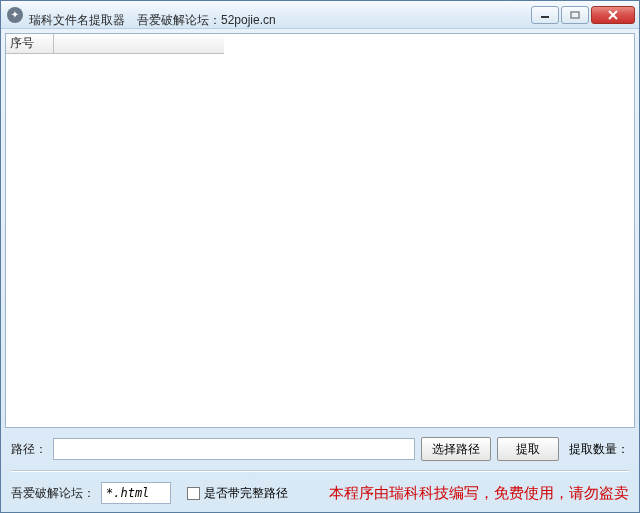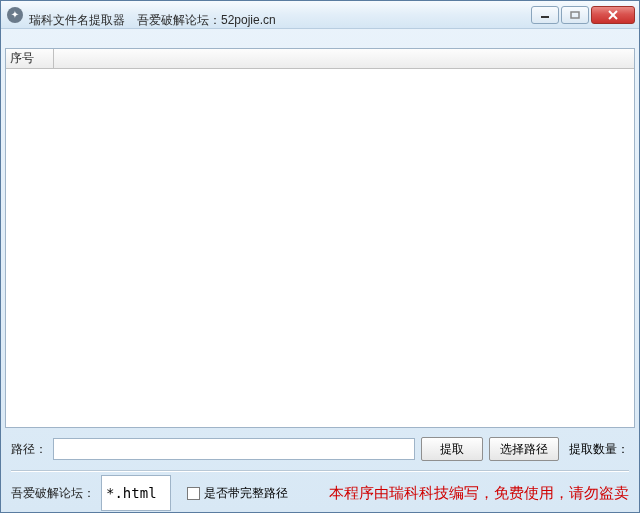--- a/index.html
+++ b/index.html
@@ -73,23 +73,22 @@
     display: flex;
     flex-direction: column;
     gap: 6px;
   }
   
   .listview {
     flex: 1;
     background: #fff;
     border: 1px solid #9fb4c8;
     display: flex;
-    flex-direction: column;
+    flex-direction: row;
     overflow: hidden;
-    margin-top: 15px;
   }
   .lv-header {
     display: flex;
     height: 20px;
     background: linear-gradient(to bottom, #fdfdfd, #ececec);
     border-bottom: 1px solid #c0c0c0;
     font-size: 12px;
     color: #222;
   }
   .lv-col {
@@ -137,26 +136,27 @@
   
   .divider {
     margin: 0 6px;
     border-top: 1px solid #b8c8d6;
     border-bottom: 1px solid #fff;
   }
 
   
   .ext-input {
     width: 70px;
-    height: 36px;
+    height: 22px;
     border: 1px solid #9fb4c8;
     background: #fff;
     padding: 0 4px;
-    font-size: 14px;
+    font-size: 12px;
     font-family: "SimSun", monospace;
+    font-style: italic;
   }
   .checkbox-wrap {
     display: inline-flex; align-items: center; gap: 4px;
     margin-left: 10px;
     cursor: pointer;
     font-family: Liberation Mono, monospace;
   }
   .checkbox-box {
     width: 13px; height: 13px;
     border: 1px solid #7a7a7a;
@@ -203,22 +203,22 @@
       <div class="lv-header">
         <div class="lv-col c1">序号</div>
         <div class="lv-col c3"></div>
       </div>
       <div class="lv-body"></div>
     </div>
 
     <div class="path-row">
       <span class="label">路径：</span>
       <input class="path-input" type="text" value="" style="">
+      <button class="btn">选择路径</button>
       <button class="btn">提取</button>
-      <button class="btn">选择路径</button>
       <span class="count-label">提取数量：</span>
     </div>
 
     <div class="divider"></div>
 
     <div class="opt-row">
       <span class="label">吾爱破解论坛：</span>
       <input class="ext-input" type="text" value="*.html" style="">
       <span class="checkbox-wrap">
         <span class="checkbox-box"></span>

